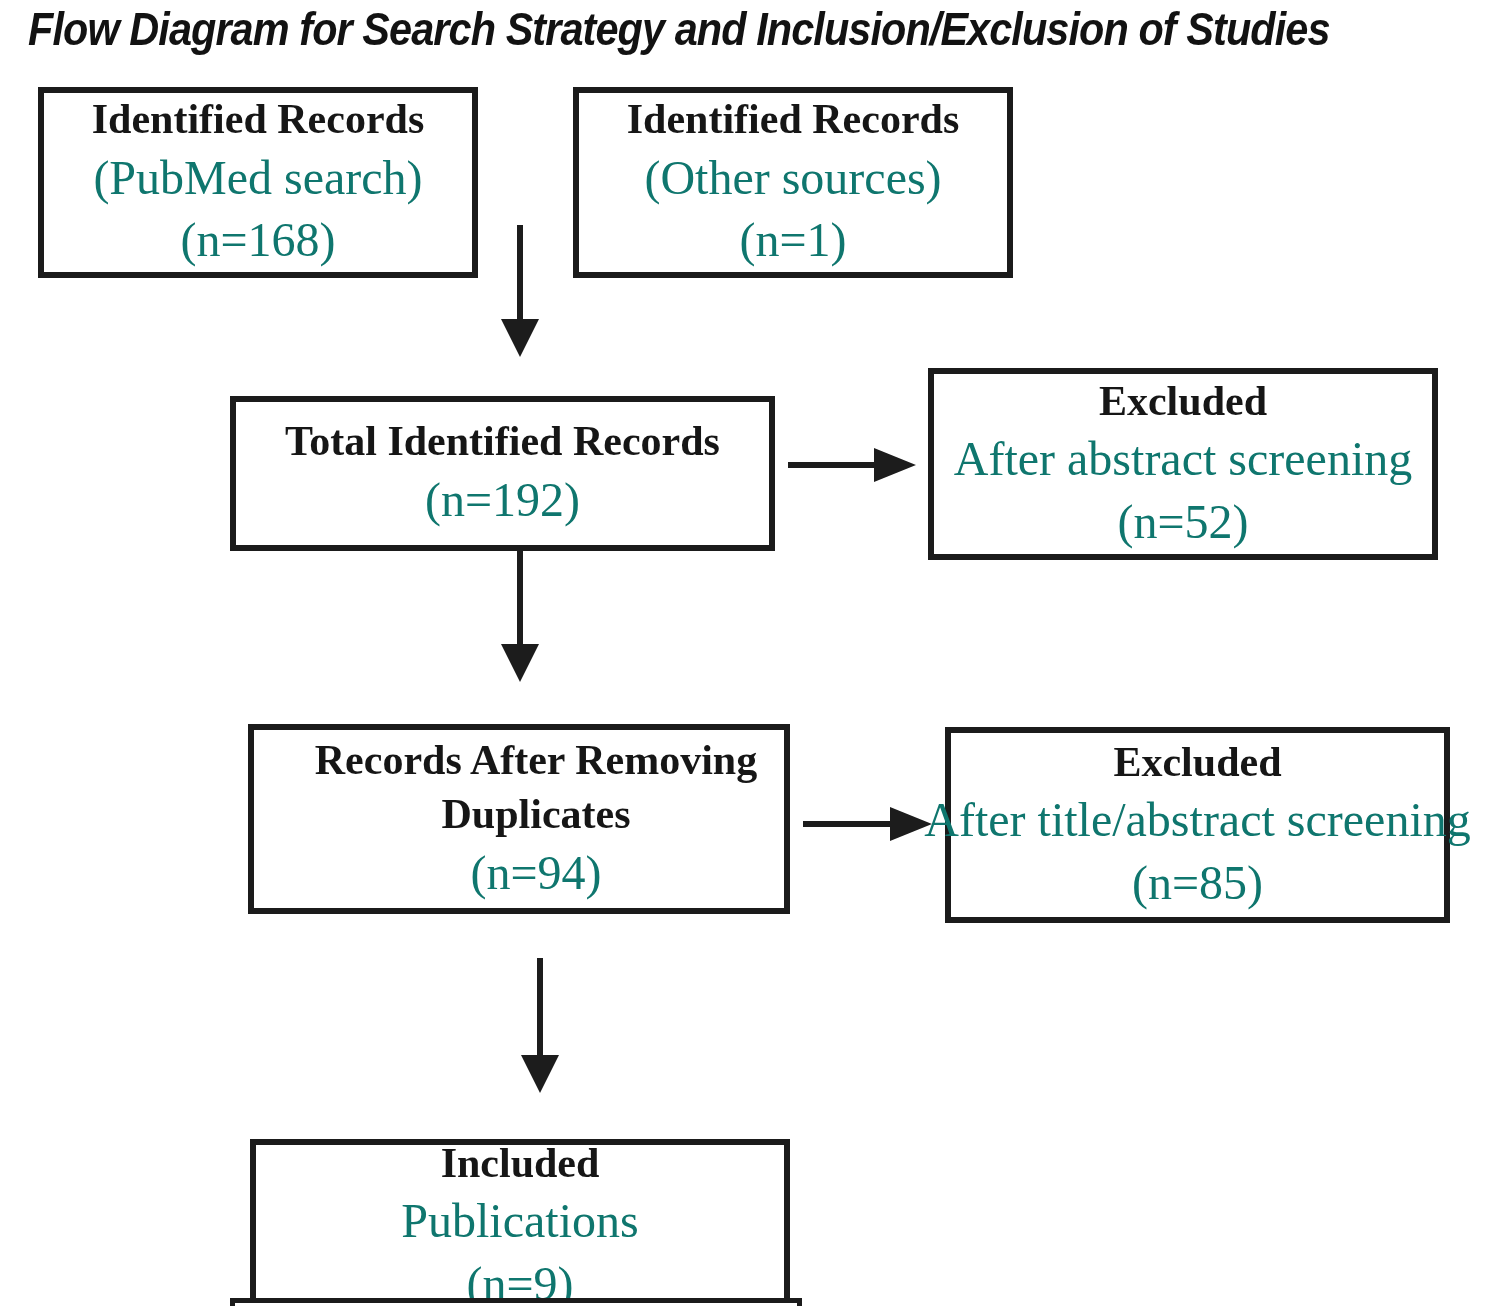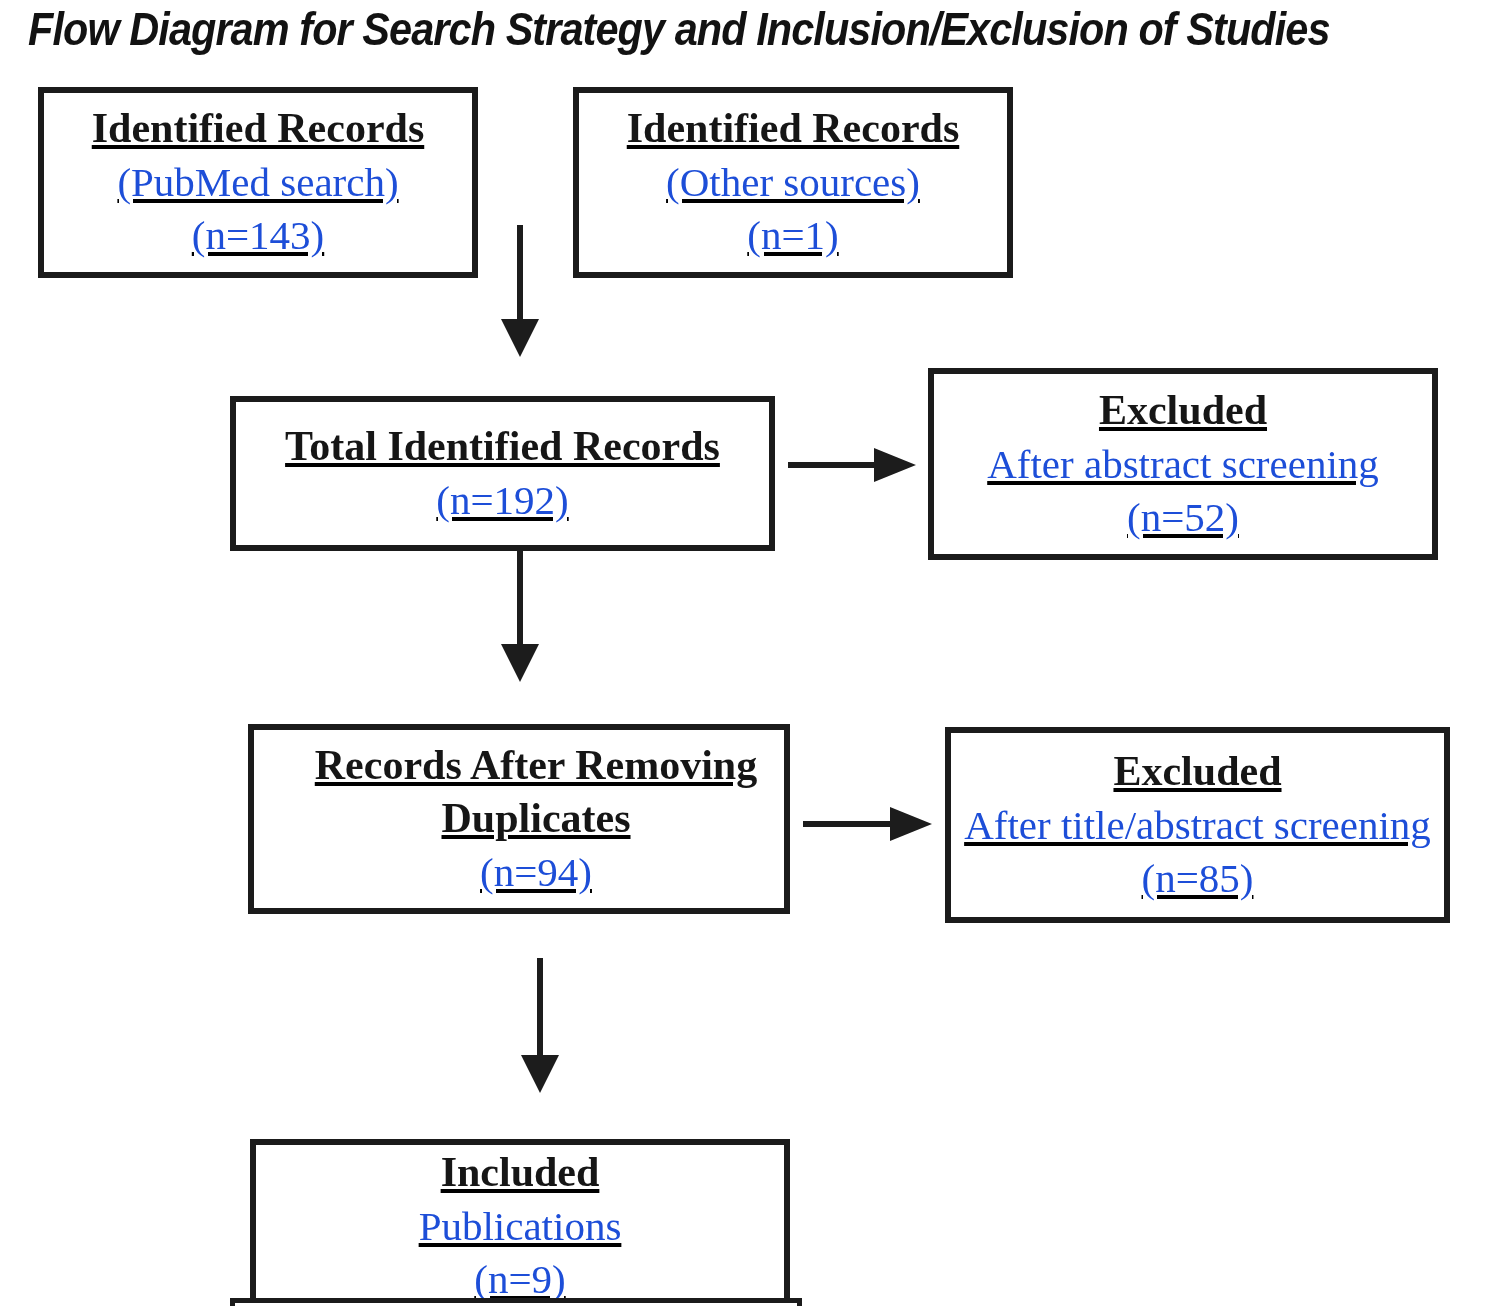--- a/index.html
+++ b/index.html
@@ -33,34 +33,33 @@
     position:absolute;
     box-sizing:border-box;
     border:6px solid #1b1b1b;
     background:#ffffff;
     display:flex;
     flex-direction:column;
     align-items:center;
     justify-content:center;
     text-align:center;
     padding:4px 10px;
-    text-decoration:underline;
   }
 
   .h {
     font-weight:bold;
     font-size:42px;
     line-height:1.28;
     color:#161616;
   }
 
   .l {
-    font-size:41px;
+    font-size:48px;
     line-height:1.30;
-    color:#1d4ed8;
+    color:#0f766e;
     white-space:nowrap;
     text-align:right;
   }
 
   
   .arrow-v {
     position:absolute;
     width:40px;
     display:flex;
     flex-direction:column;
@@ -105,21 +104,21 @@
 </head>
 <body>
 
 <div class="canvas">
 
   <h1 class="title">Flow Diagram for Search Strategy and Inclusion/Exclusion of Studies</h1>
 
   <div class="box" style="left:38px; top:87px; width:440px; height:191px;">
     <div class="h">Identified Records</div>
     <div class="l">(PubMed search)</div>
-    <div class="l">(n=143)</div>
+    <div class="l">(n=168)</div>
   </div>
 
   <div class="box" style="left:573px; top:87px; width:440px; height:191px;">
     <div class="h">Identified Records</div>
     <div class="l">(Other sources)</div>
     <div class="l">(n=1)</div>
   </div>
 
   <div class="arrow-v" style="left:500px; top:225px; height:132px;">
     <div class="shaft"></div>

